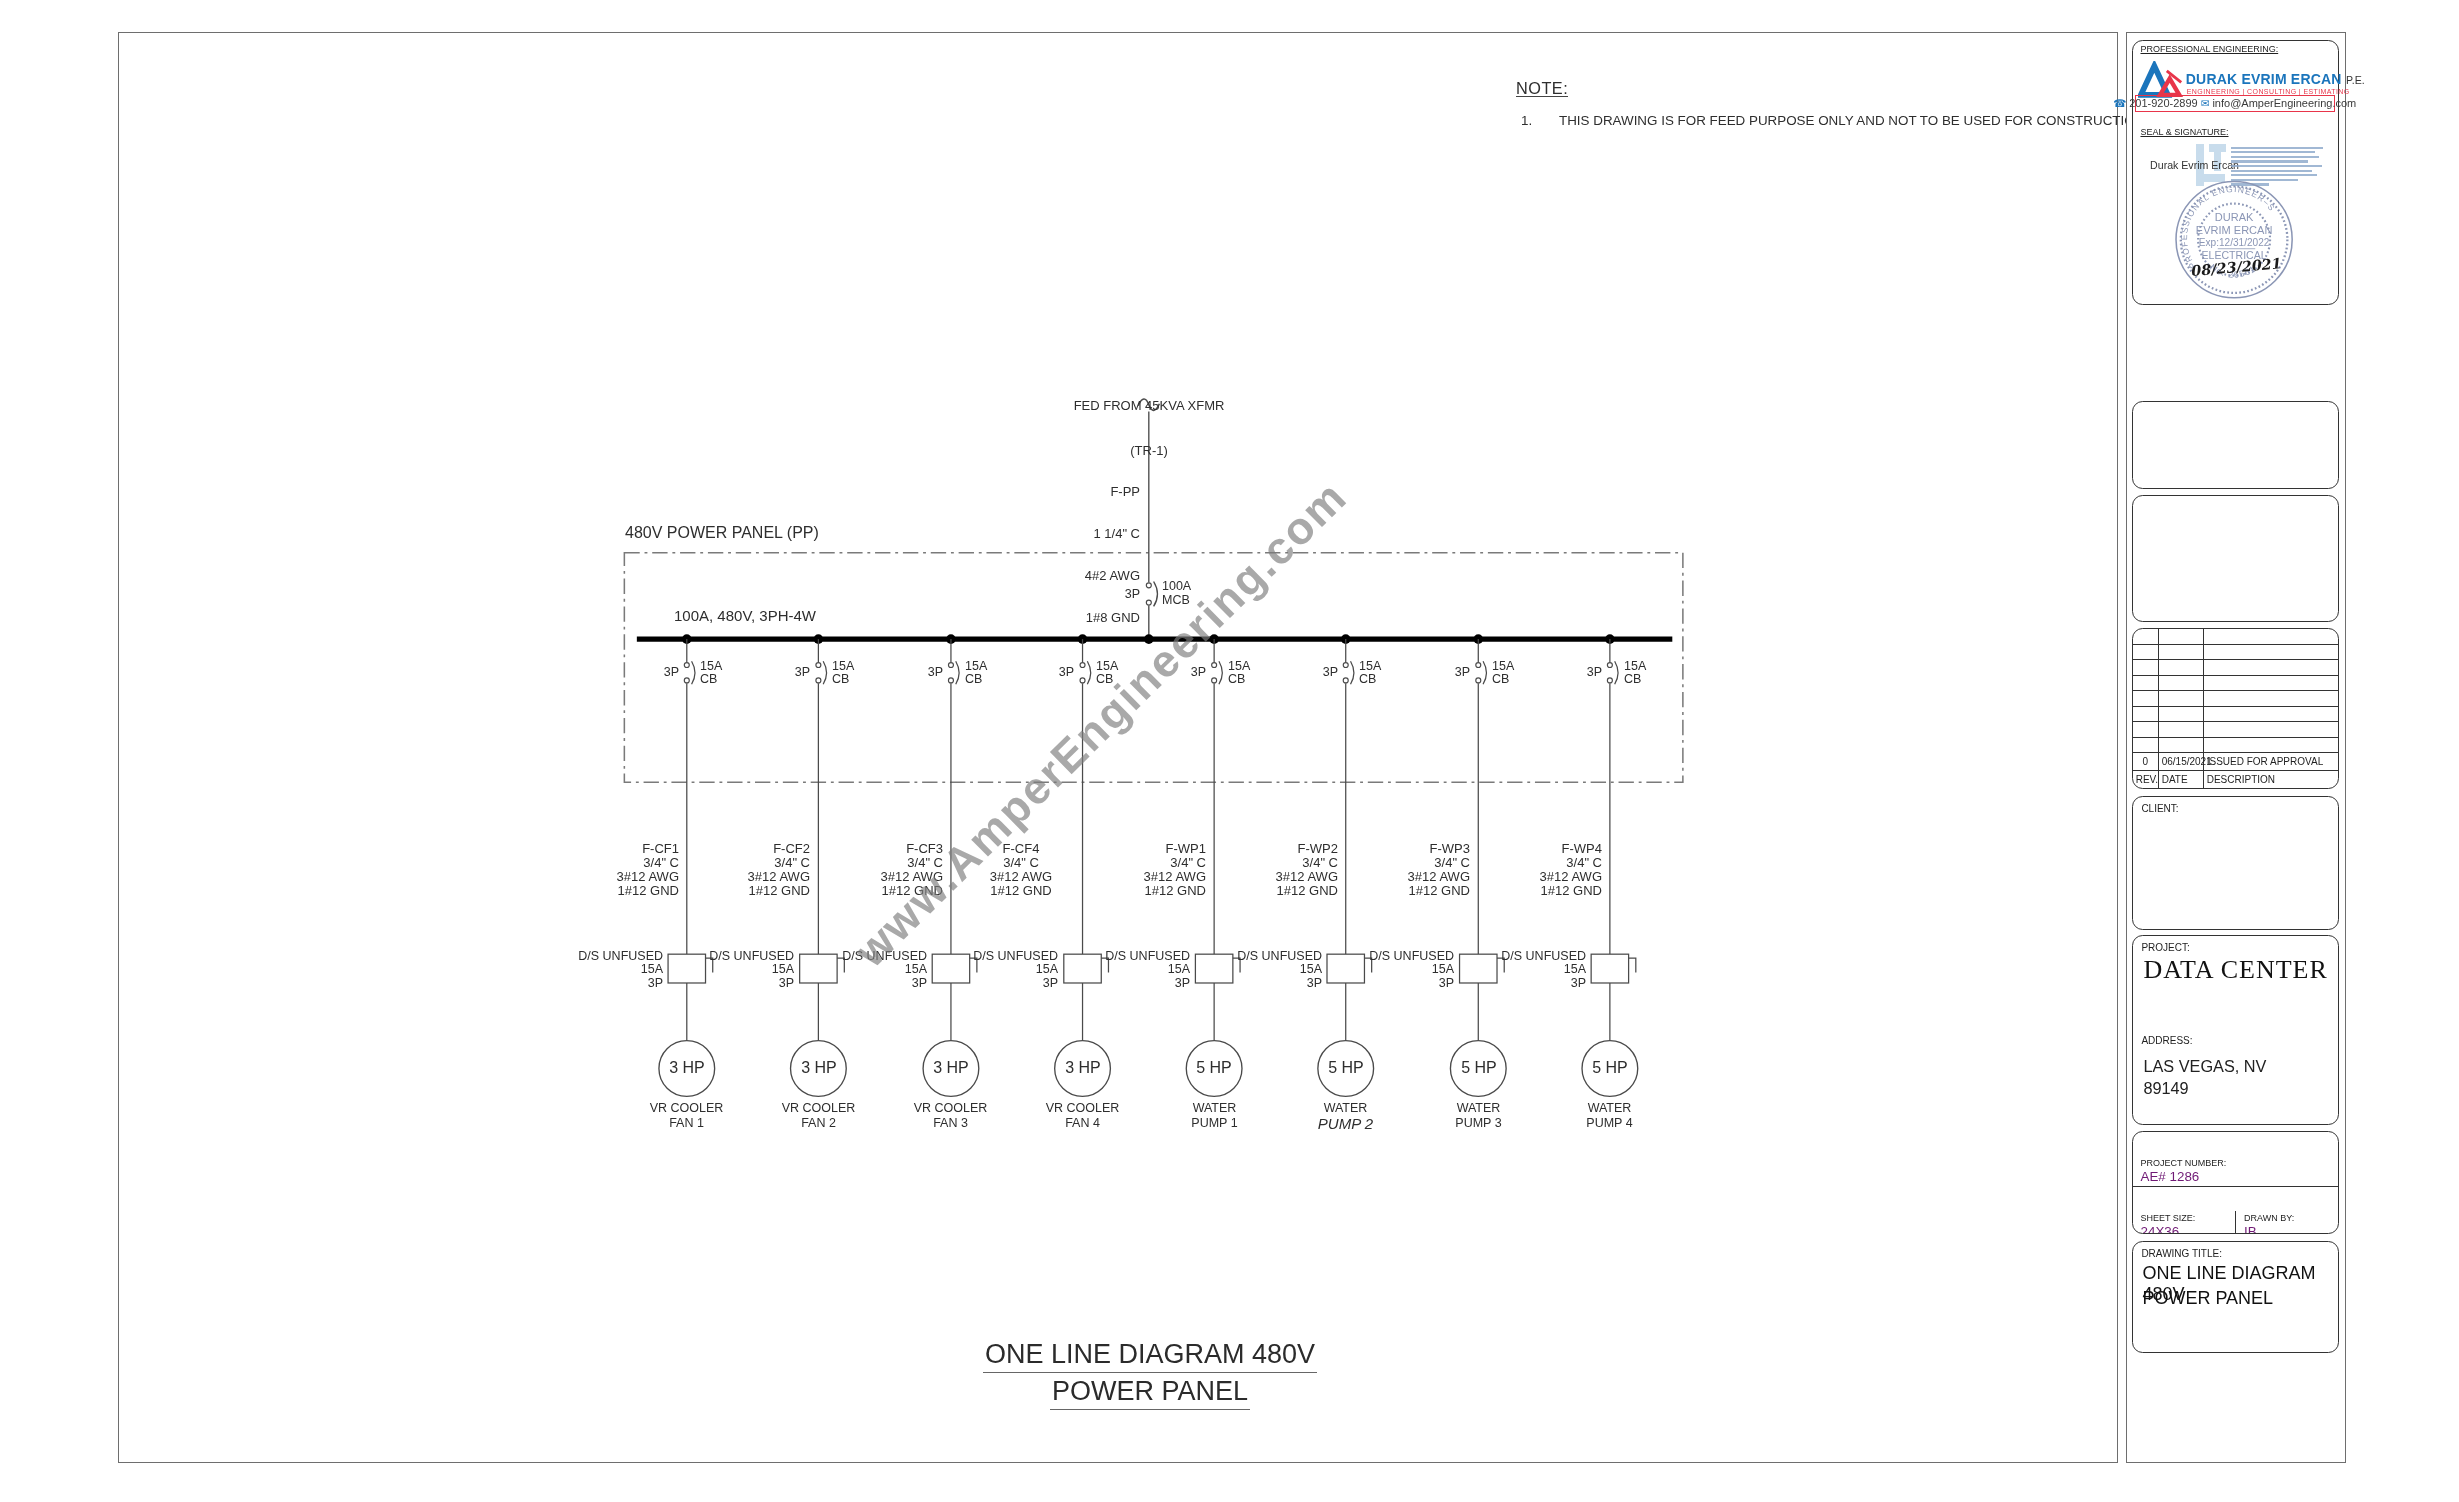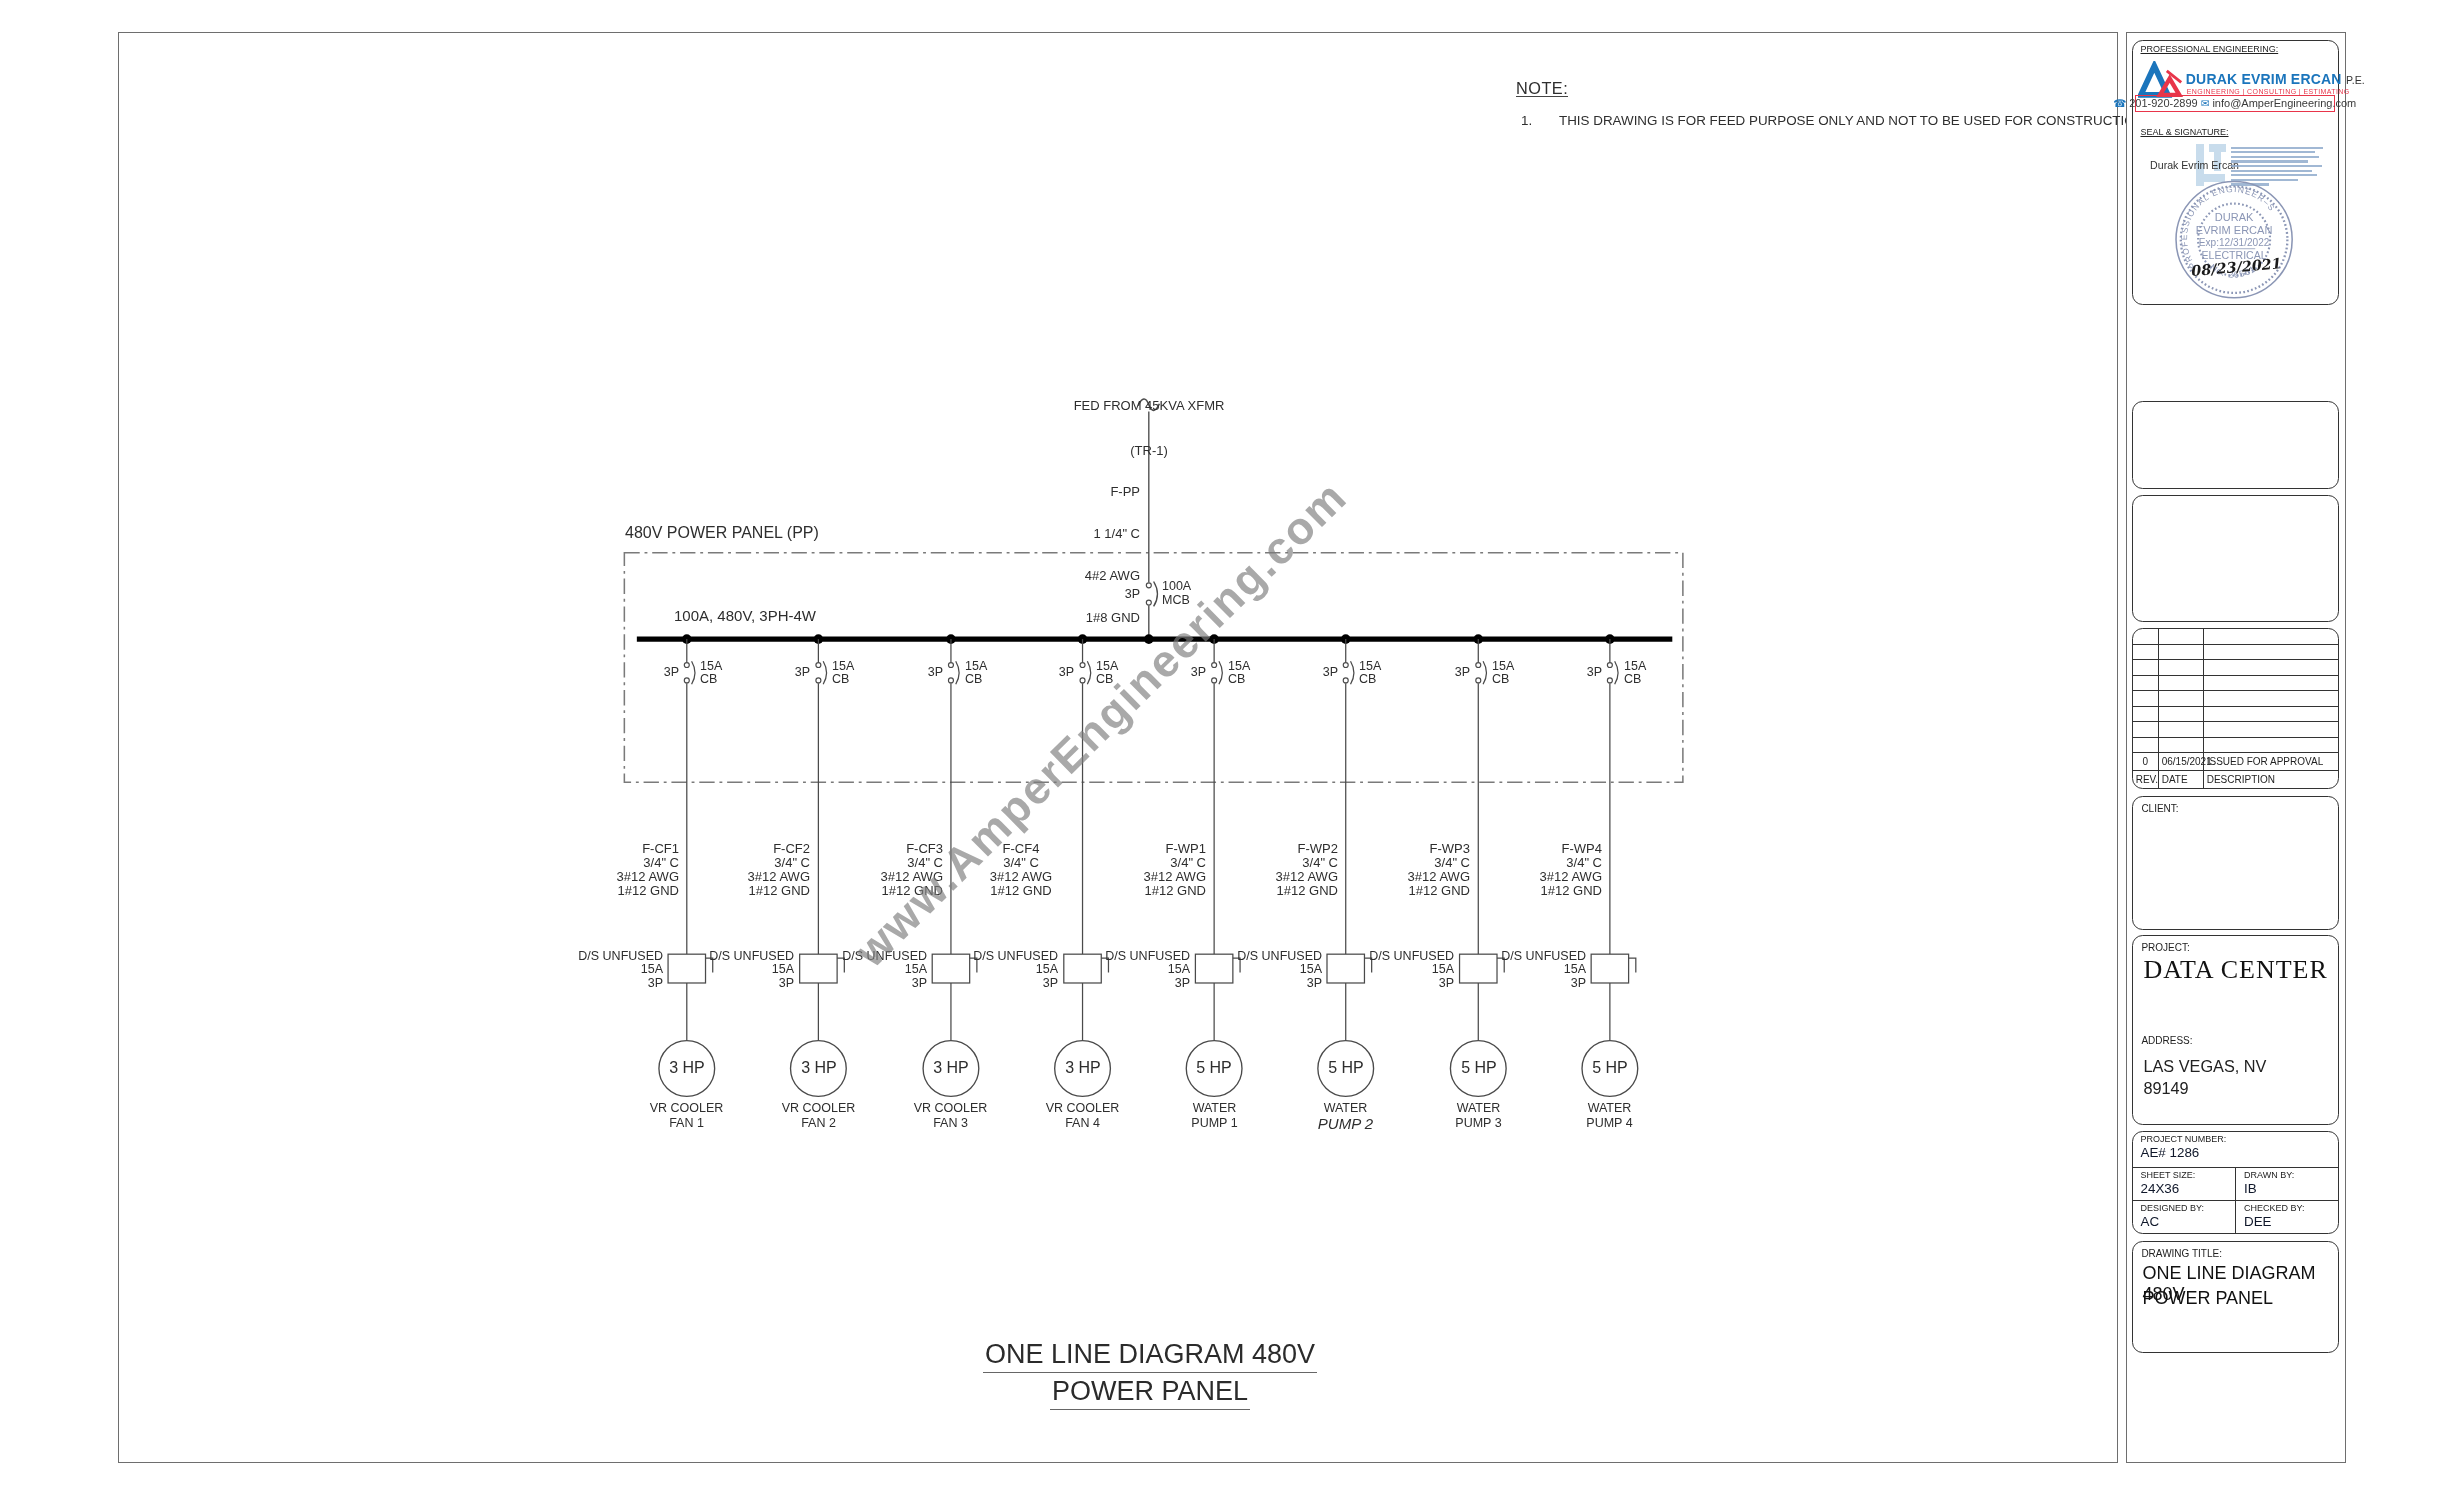--- a/index.html
+++ b/index.html
@@ -72,23 +72,23 @@
   #client-label { position:absolute; left:8.6px; top:5.8px; font-size:10px; }
   #proj-label { position:absolute; left:8.6px; top:5.8px; font-size:10px; }
   #proj-name { position:absolute; left:10.6px; top:19px; font-family:"Liberation Serif",serif; font-size:26px; letter-spacing:1px; color:#111; }
   #addr-label { position:absolute; left:8.6px; top:99px; font-size:10px; }
   #addr1 { position:absolute; left:10.6px; top:121px; font-size:16.3px; }
   #addr2 { position:absolute; left:10.6px; top:143px; font-size:16.3px; }
 
   #meta-grid { display:flex; flex-direction:column; overflow:hidden; }
   .mrow { display:flex; }
   .mrow + .mrow { border-top:1.3px solid #333; }
-  .mcell { padding:1.9px 0 1.9px 7.7px; }
+  .mcell { padding:1.9px 0 1.9px 7.7px;margin-top:24px; }
   .mcell .slabel { display:block; }
-  .mcell .mval { display:block; font-size:13.4px; color:#0f172a; margin-top:1px; }
+  .mcell .mval { display:block; font-size:13.4px; color:#701a75; margin-top:1px; }
   .half { width:50%; }
   .half + .half { border-left:1.3px solid #333; }
 
   #dt-label { position:absolute; left:8.6px; top:5.8px; font-size:10px; }
   #dt-line1,#dt-line2 { position:absolute; left:9.6px; font-size:18px; color:#111; }
   #dt-line1 { top:21px; } #dt-line2 { top:46px; }
 
   #sn-label { position:absolute; left:8.6px; top:4.8px; font-size:10px; }
   #sn-value { position:absolute; left:38px; top:13.4px; font-size:43px; font-weight:bold; letter-spacing:1.9px; color:#000; }
 

